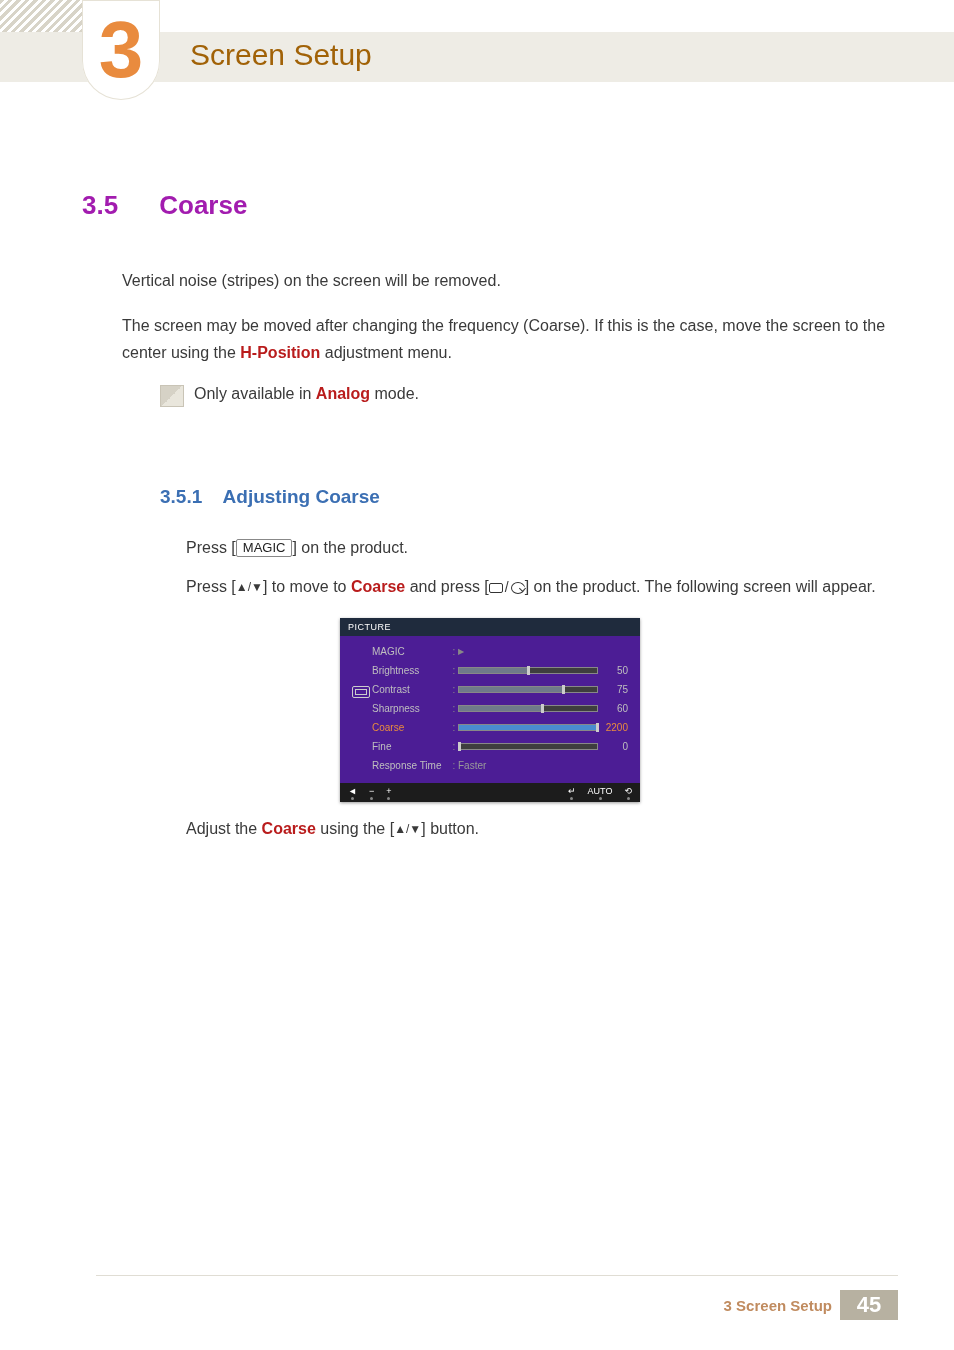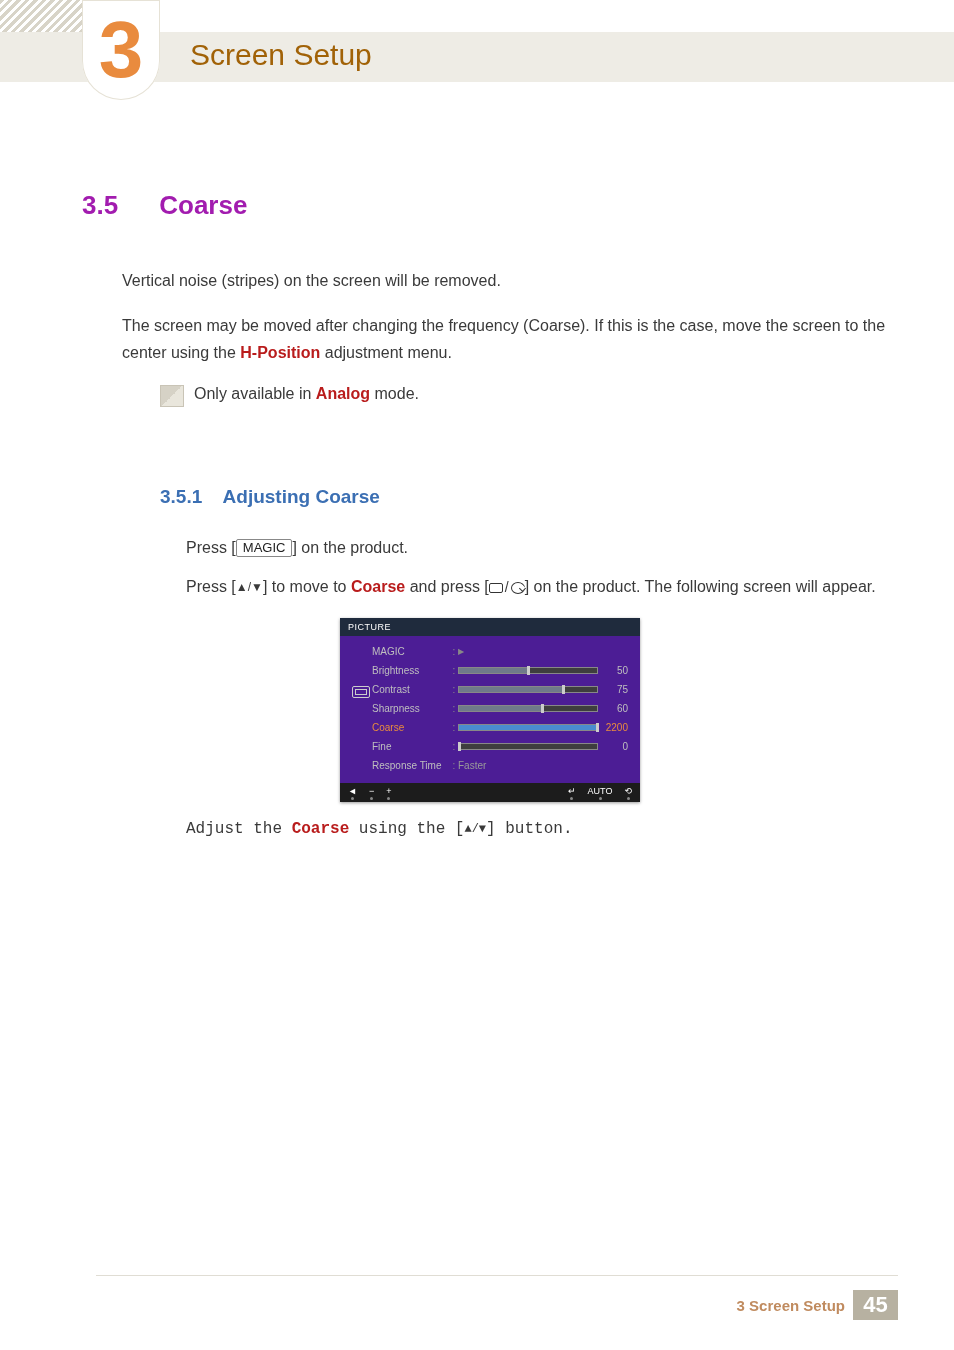--- a/index.html
+++ b/index.html
@@ -217,42 +217,41 @@
   .osd-footer .fbtn { display:flex; flex-direction:column; align-items:center; gap:1px; line-height:1;}
   .osd-footer .fbtn .glyph { font-size: 9px; color:#fff;}
   .osd-footer .fbtn .dot { width:3px;height:3px; background:#888; border-radius:50%;}
   .osd-footer .auto { color: #e98b3e; }
   .osd-footer .retg { color: #e98b3e; font-size:10px;}
   .adjust-line {
     margin-left: 104px;
     font-size: 16px;
     color: #3a3a3a;
     margin-top: 8px;
-    font-family: Liberation Mono, monospace;
   }
   
   .page-footer {
     position: absolute;
     bottom: 30px;
     right: 56px;
     display: flex;
     align-items: center;
     gap: 8px;
   }
   .footer-text {
     color: #c08b5f;
     font-size: 15px;
     font-weight: bold;
   }
   .footer-pagebox {
     background: #b7b1a1;
     color: #fff;
     font-size: 22px;
     font-weight: bold;
-    width: 45px;
+    width: 58px;
     height: 30px;
     display: flex;
     align-items: center;
     justify-content: center;
   }
   .footer-rule {
     position: absolute;
     bottom: 74px;
     left: 96px;
     right: 56px;

